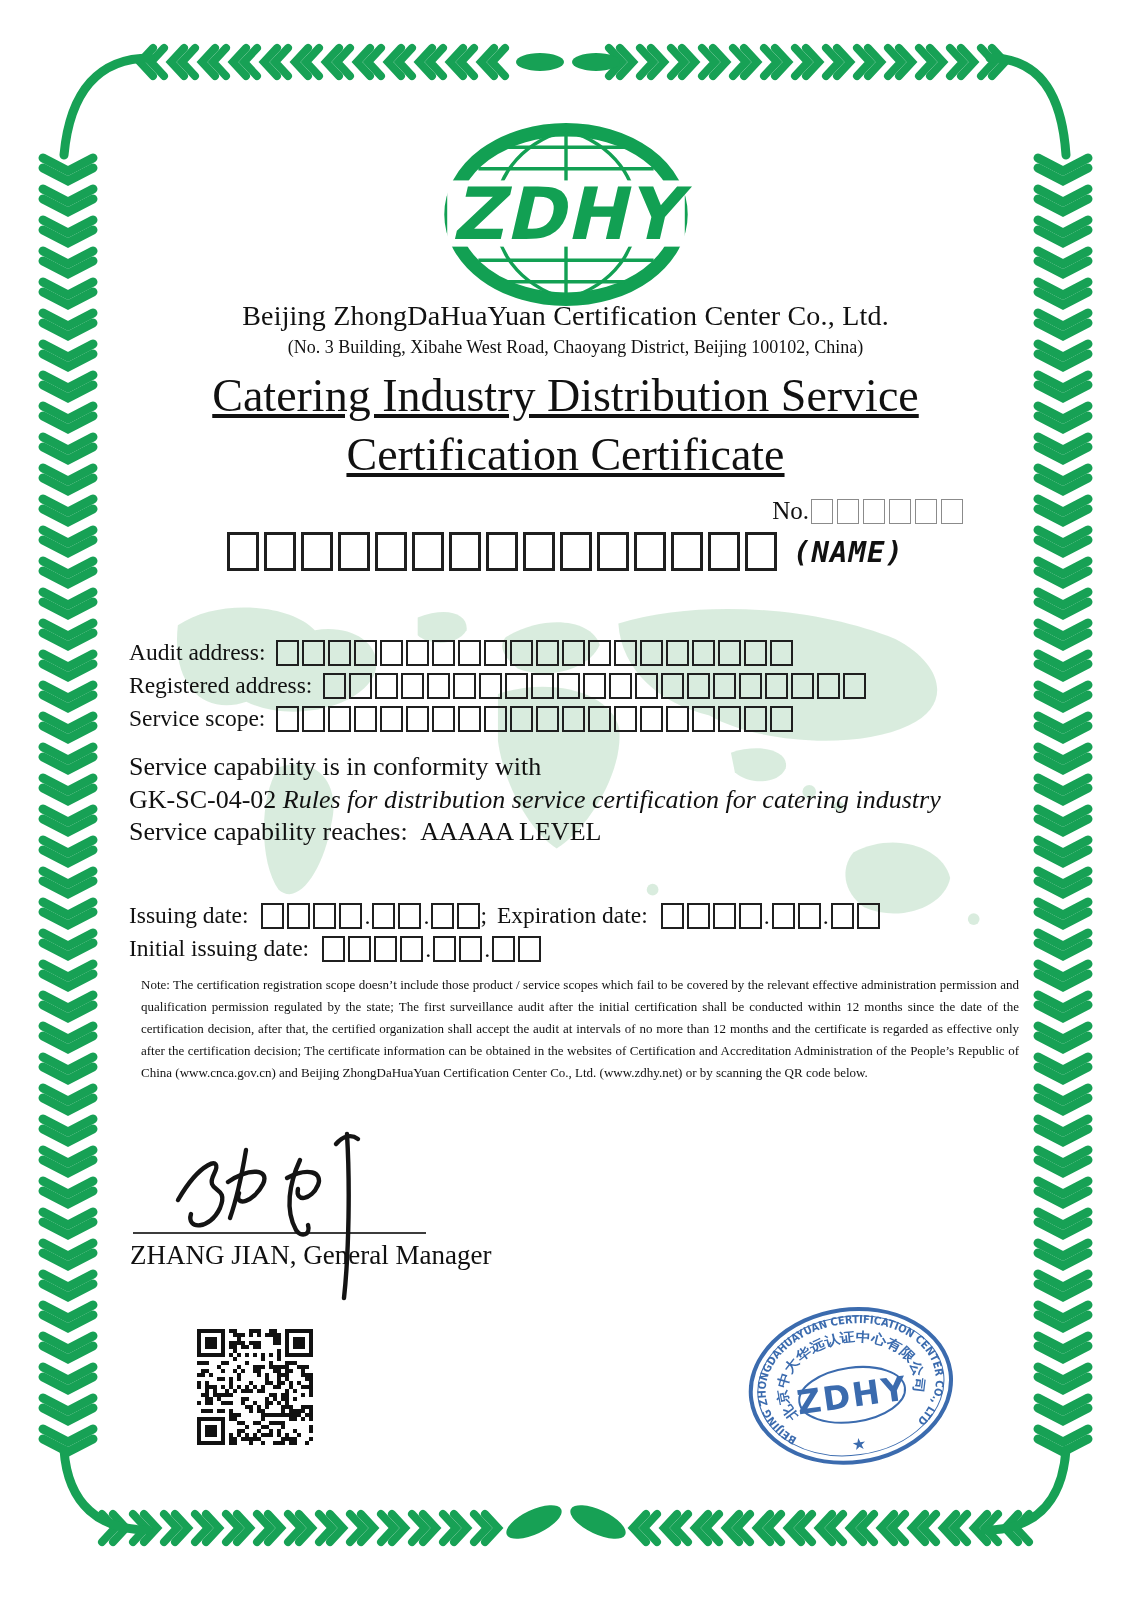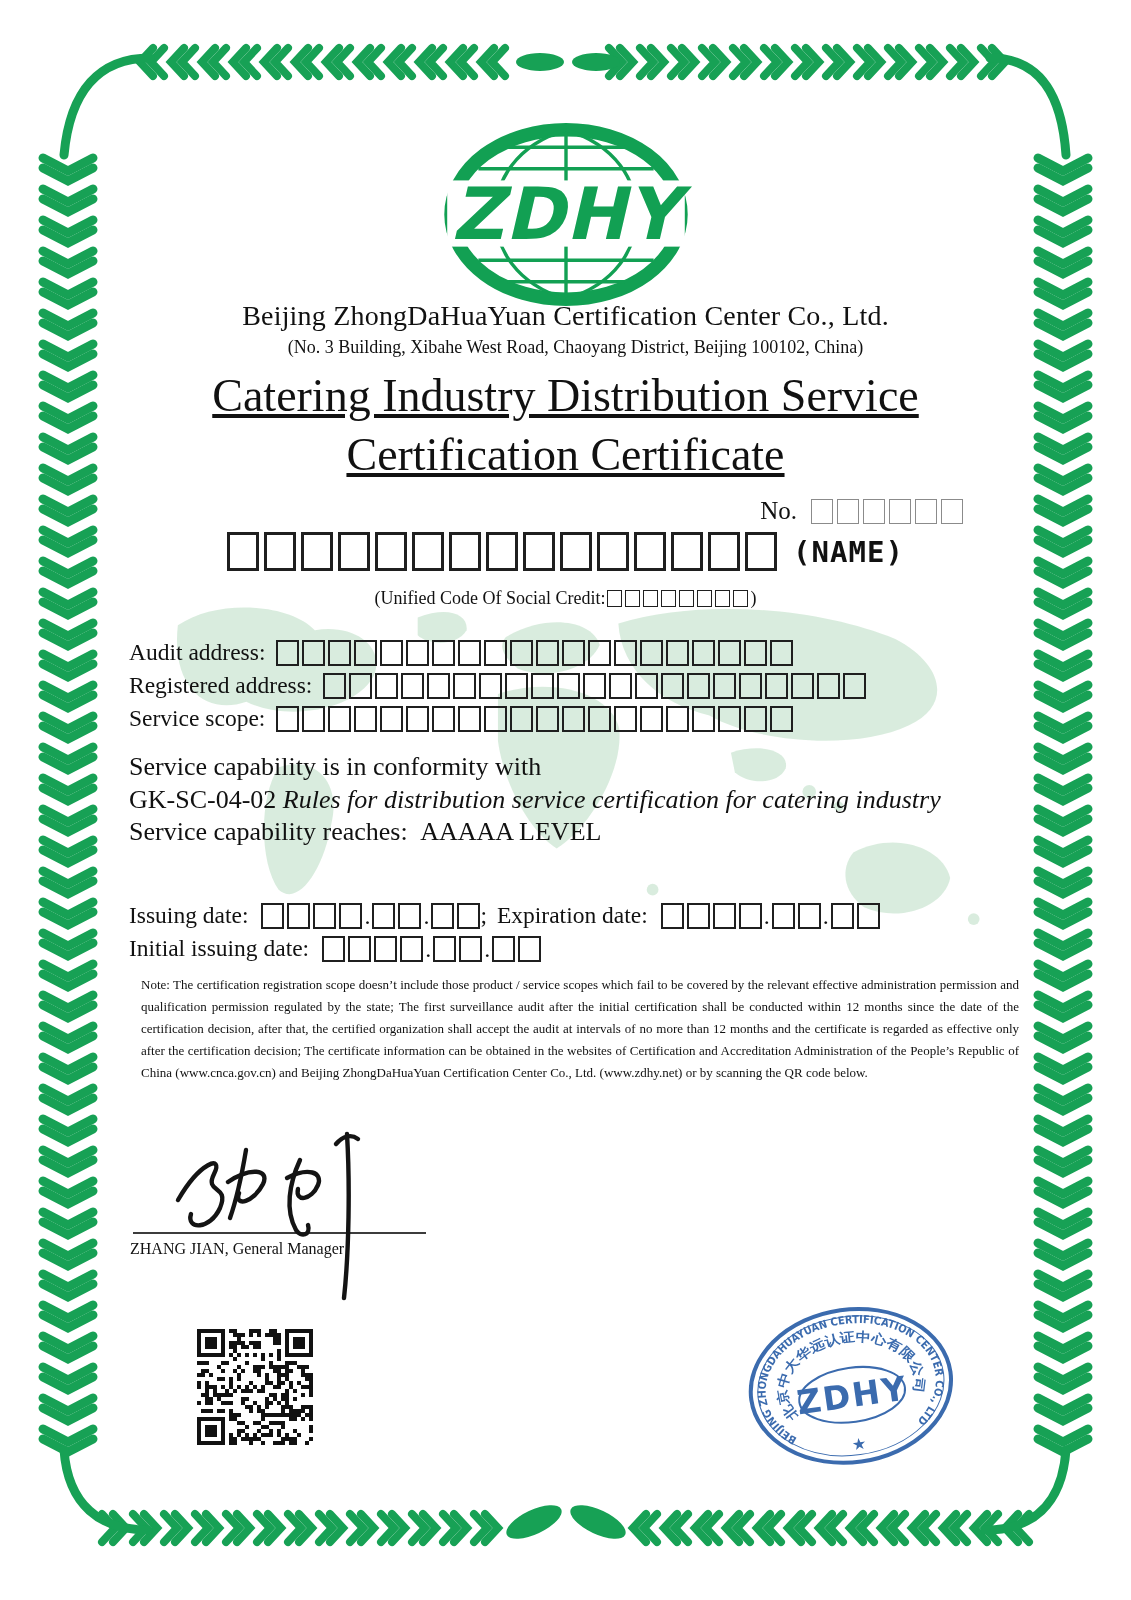--- a/index.html
+++ b/index.html
@@ -20,41 +20,41 @@
   .boxes i{display:block;border:2px solid #1f1f1f;background:transparent;}
   .boxes.lg{gap:5px;}
   .boxes.lg i{width:26px;height:33px;border-width:3px;}
   .boxes.md{gap:3px;}
   .boxes.md i{width:19px;height:22px;}
   .boxes.sm{gap:3px;}
   .boxes.sm i{width:13px;height:15px;border-width:1.5px;}
   .boxes.no{gap:4px;}
   .boxes.no i{width:20px;height:23px;border:1.5px solid #8b8b8b;}
   
-  .no-row{position:absolute;right:168px;top:497px;font-size:25px;display:flex;gap:14px;align-items:center;z-index:2;}
+  .no-row{position:absolute;right:168px;top:497px;font-size:25px;display:flex;gap:2px;align-items:center;z-index:2;}
   .name-row{top:532px;display:flex;justify-content:center;align-items:center;gap:16px;z-index:2;}
-  .name-suffix{font-family:"DejaVu Sans Mono",monospace;font-weight:bold;font-size:29px;letter-spacing:1px;}
+  .name-suffix{font-family:"DejaVu Sans Mono",monospace;font-weight:bold;font-size:29px;letter-spacing:1px;font-style:italic;}
   .credit-row{top:588px;font-size:18px;z-index:2;display:flex;justify-content:center;align-items:center;gap:2px;}
   .fields{position:absolute;left:129px;top:636px;z-index:2;}
   .frow{display:flex;align-items:center;gap:11px;height:33px;font-size:23.5px;}
   .conformity{position:absolute;left:129px;top:751px;font-size:26px;line-height:32.5px;z-index:2;}
   .it{font-style:italic;}
   .reach{margin-left:6px;}
   .dates{position:absolute;left:129px;top:899px;z-index:2;font-size:23.5px;}
   .date-row{display:flex;align-items:center;height:33px;}
   .date-row .lbl{margin-right:13px;}
   .dgroup{display:inline-flex;align-items:center;}
   .dgroup .dot{font-size:24px;margin:0 2px;line-height:20px;}
   .sep{margin-right:10px;}
   .note{position:absolute;left:141px;top:974px;width:878px;font-size:13px;line-height:21.9px;
         text-align:justify;z-index:2;}
   
   #sig-svg{position:absolute;left:150px;top:1122px;z-index:2;}
   .sig-line{position:absolute;left:133px;top:1232px;width:293px;height:2px;background:#3c3c3c;z-index:1;}
-  .sig-name{position:absolute;left:130px;top:1240px;font-size:16px;z-index:2;}
+  .sig-name{position:absolute;left:130px;top:1240px;font-size:27px;z-index:2;}
   #qr-svg{position:absolute;left:197px;top:1329px;z-index:2;}
   .stamp{position:absolute;left:742px;top:1297px;width:224px;height:186px;z-index:2;
          transform:rotate(-8deg);opacity:.92;}
 </style>
 </head>
 <body>
 
 <div class="page">
 
   <svg id="border-svg" class="abs" width="1131" height="1600">
@@ -408,34 +408,20 @@
         <i></i>
         <i></i>
         <i></i>
         <i></i>
         <i></i>
         <i></i>
       </span>
     <span class="name-suffix">(NAME)</span>
   </div>
 
-  <div class="ctr credit-row">
-    <span>(Unified Code Of Social Credit:</span>
-    <span class="boxes sm">
-        <i></i>
-        <i></i>
-        <i></i>
-        <i></i>
-        <i></i>
-        <i></i>
-        <i></i>
-        <i></i>
-      </span>
-    <span>)</span>
-  </div>
 
   <div class="fields">
     <div class="frow">
       <span>Audit address:</span>
       <span class="boxes md">
           <i></i>
           <i></i>
           <i></i>
           <i></i>
           <i></i>

